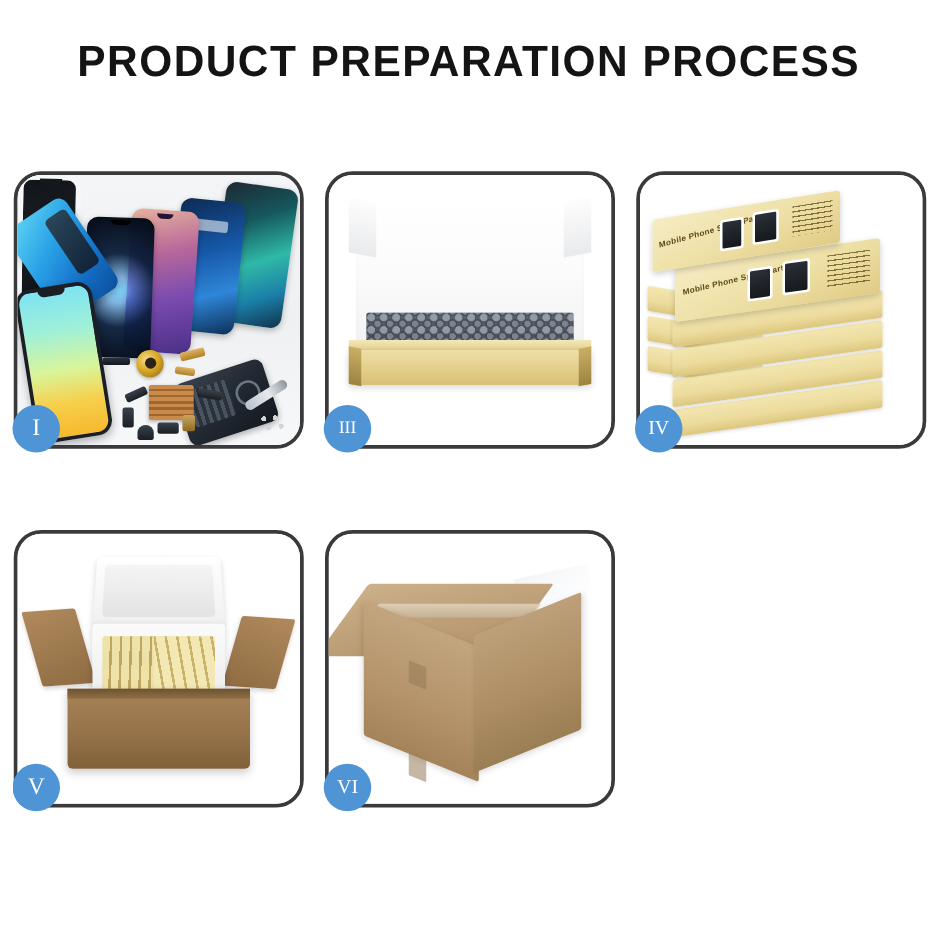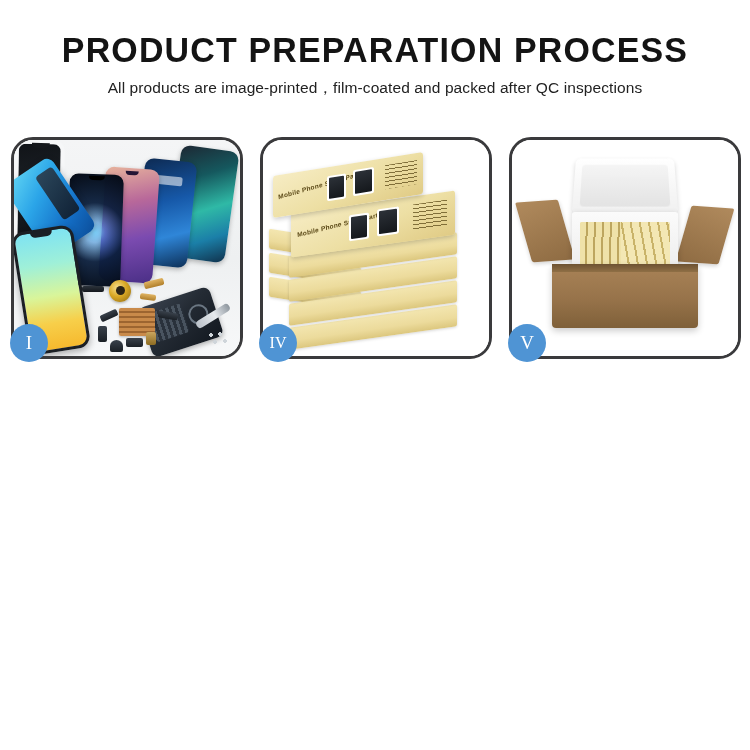--- a/index.html
+++ b/index.html
@@ -513,21 +513,20 @@
     background: linear-gradient(140deg, rgba(240,243,246,.9), rgba(255,255,255,0));
     transform: rotate(-12deg);
     border-radius:3px;
   }
 </style>
 </head>
 <body>
 
 <div class="header">
   <div class="page-title">PRODUCT PREPARATION PROCESS</div>
-  <div class="page-subtitle">All products are image-printed，film-coated and packed after QC inspections</div>
 </div>
 
 <div class="grid">
 
   <div class="panel">
     <div class="panel-clip">
       <div class="scene">
         <div class="p1-bg"></div>
         <div class="phone ph-teal"></div>
         <div class="phone ph-blue"></div>
@@ -549,20 +548,39 @@
         <div class="part-sm" style="left:132px;top:192px;width:10px;height:13px;background:linear-gradient(180deg,#caa55e,#8d6c22);"></div>
         <div class="part-sm" style="left:144px;top:172px;width:20px;height:7px;transform:rotate(10deg);"></div>
         <div class="part-tool"></div>
         <div class="part-screws"></div>
       </div>
     </div>
     <div class="badge">I</div>
   </div>
 
 
+  <div class="panel">
+    <div class="panel-clip">
+      <div class="scene">
+        <div class="p3-bg"></div>
+        <div class="tray">
+          <div class="tray-lid">
+            <div class="tray-lid-lflap"></div>
+            <div class="tray-lid-rflap"></div>
+          </div>
+          <div class="tray-foam"></div>
+          <div class="tray-lip"></div>
+          <div class="tray-front"></div>
+          <div class="tray-corner-l"></div>
+          <div class="tray-corner-r"></div>
+        </div>
+      </div>
+    </div>
+    <div class="badge xwide">III</div>
+  </div>
 
   <div class="panel">
     <div class="panel-clip">
       <div class="scene">
         <div class="p4-bg"></div>
         <div class="stack">
 
           <div class="sbox" style="left:6px;top:96px;width:92px;height:20px;transform:skewY(9deg);"></div>
           <div class="sbox" style="left:6px;top:120px;width:92px;height:20px;transform:skewY(9deg);"></div>
           <div class="sbox" style="left:6px;top:144px;width:92px;height:20px;transform:skewY(9deg);"></div>
@@ -610,14 +628,31 @@
           <div class="ct-flap-r"></div>
           <div class="eps-box"></div>
           <div class="eps-inner"></div>
           <div class="ct-body"></div>
         </div>
       </div>
     </div>
     <div class="badge">V</div>
   </div>
 
+  <div class="panel">
+    <div class="panel-clip">
+      <div class="scene">
+        <div class="p6-bg"></div>
+        <div class="ship">
+          <div class="sh-gloss"></div>
+          <div class="sh-top"></div>
+          <div class="sh-tape"></div>
+          <div class="sh-left"></div>
+          <div class="sh-right"></div>
+          <div class="sh-seam-a"></div>
+          <div class="sh-seam-b"></div>
+        </div>
+      </div>
+    </div>
+    <div class="badge wide">VI</div>
+  </div>
 
 </div>
 
 </body></html>

